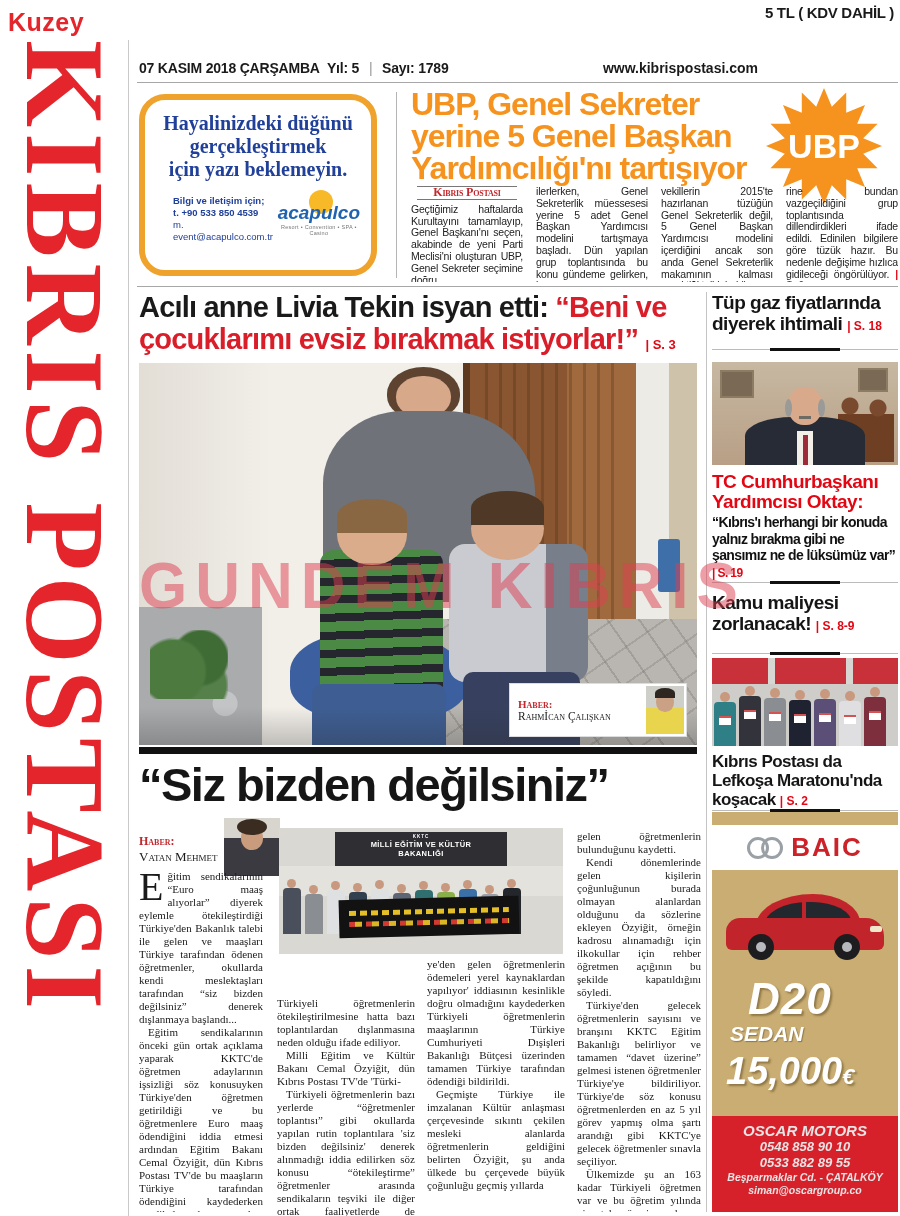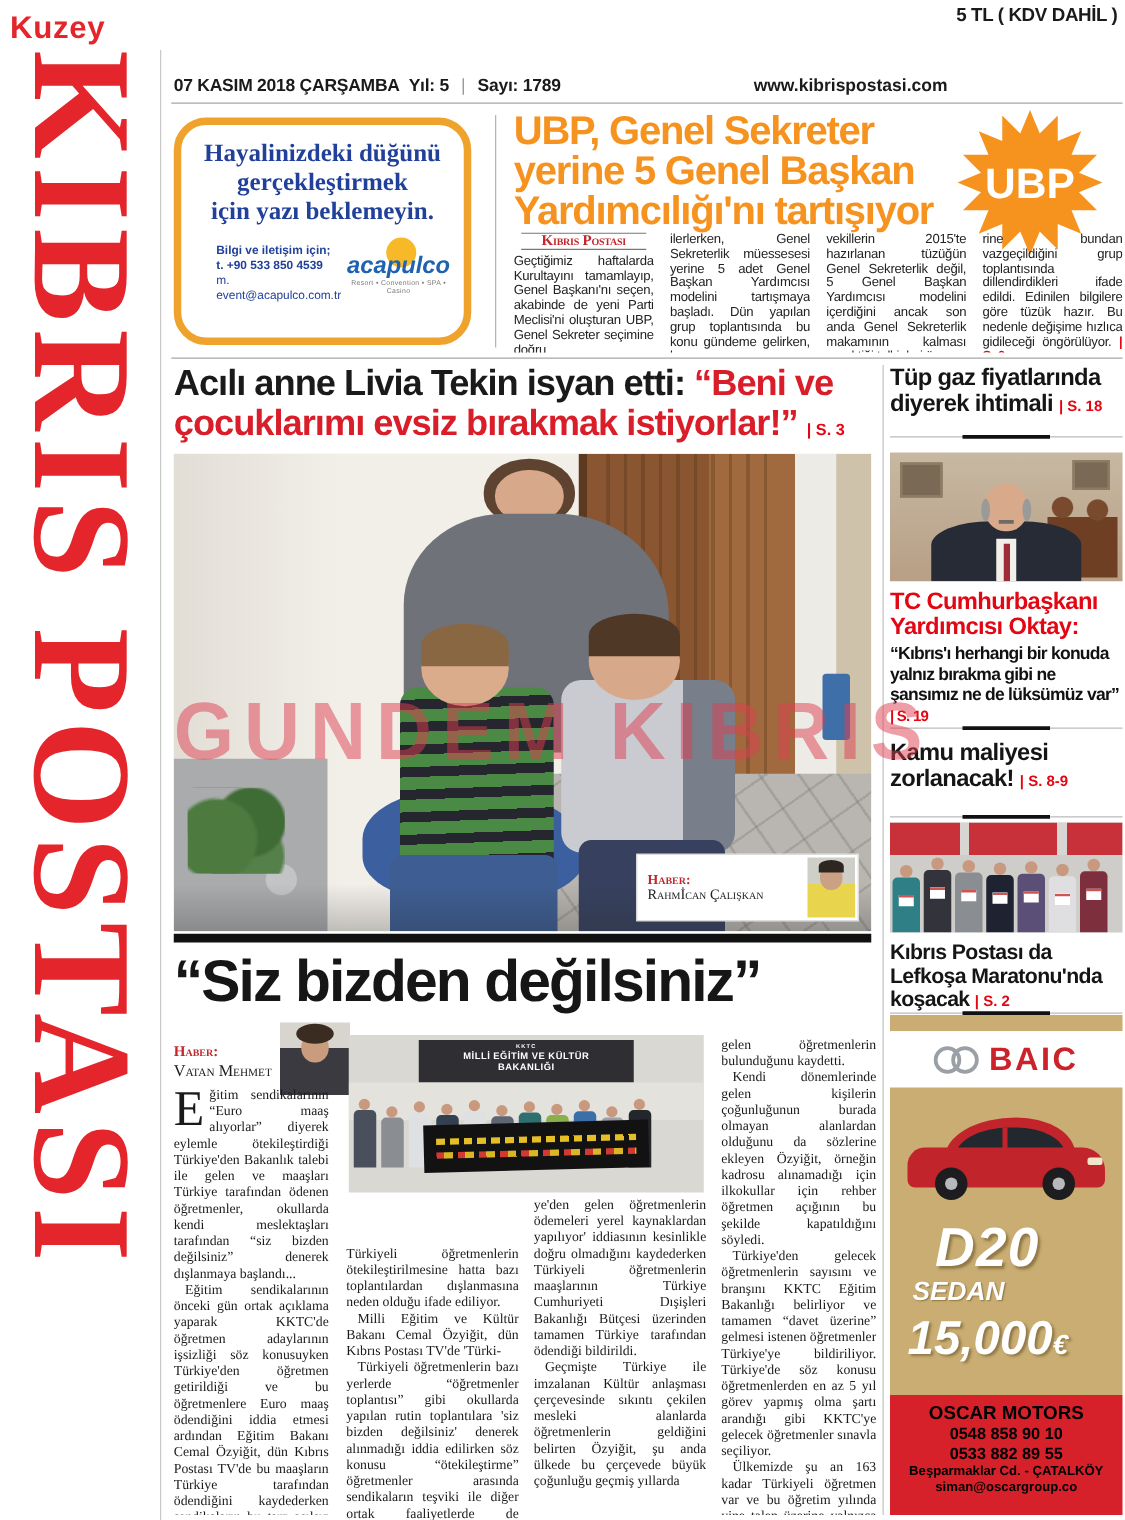--- a/index.html
+++ b/index.html
@@ -168,21 +168,21 @@
   .car .win{position:absolute;left:38px;bottom:34px;width:88px;height:24px;background:#23272e;border-radius:50% 45% 0 0/100% 90% 0 0;}
   .car .pil{position:absolute;left:76px;bottom:34px;width:4px;height:24px;background:#c2242b;}
   .car .w1,.car .w2{position:absolute;bottom:0;width:26px;height:26px;background:#1d1d1f;border-radius:50%;}
   .car .w1{left:22px;} .car .w2{right:24px;}
   .car .w1:before,.car .w2:before{content:"";position:absolute;left:8px;top:8px;width:10px;height:10px;border-radius:50%;background:#b7b9bd;}
   .car .hl{position:absolute;right:2px;bottom:28px;width:12px;height:6px;background:#f0e6c9;border-radius:2px;}
   .baic .d20{position:absolute;left:16px;top:104px;font-size:44px;letter-spacing:1px;text-shadow:2px 2px 2px rgba(90,70,30,.5);margin-left:20px;}
   .baic .sedan{position:absolute;left:18px;top:152px;font-size:21px;text-shadow:1px 1px 1px rgba(90,70,30,.5);}
   .baic .prc{position:absolute;left:14px;top:180px;font-size:38px;letter-spacing:0;text-shadow:2px 2px 2px rgba(90,70,30,.5);}
   .baic .prc small{font-size:22px;}
-  .baic .foot{height:96px;background:#d6212b;color:#000000;text-align:center;font-weight:bold;padding-top:6px;box-sizing:border-box;}
+  .baic .foot{height:96px;background:#d6212b;color:#e5e5e5;text-align:center;font-style:italic;font-weight:bold;padding-top:6px;box-sizing:border-box;}
   .baic .foot .f1{font-size:15px;}
   .baic .foot .f2{font-size:13px;line-height:16px;}
   .baic .foot .f3{font-size:10.5px;line-height:13px;}
 </style>
 </head>
 <body>
 
 <div class="page">
 
   <div class="abs kuzey">Kuzey</div>

